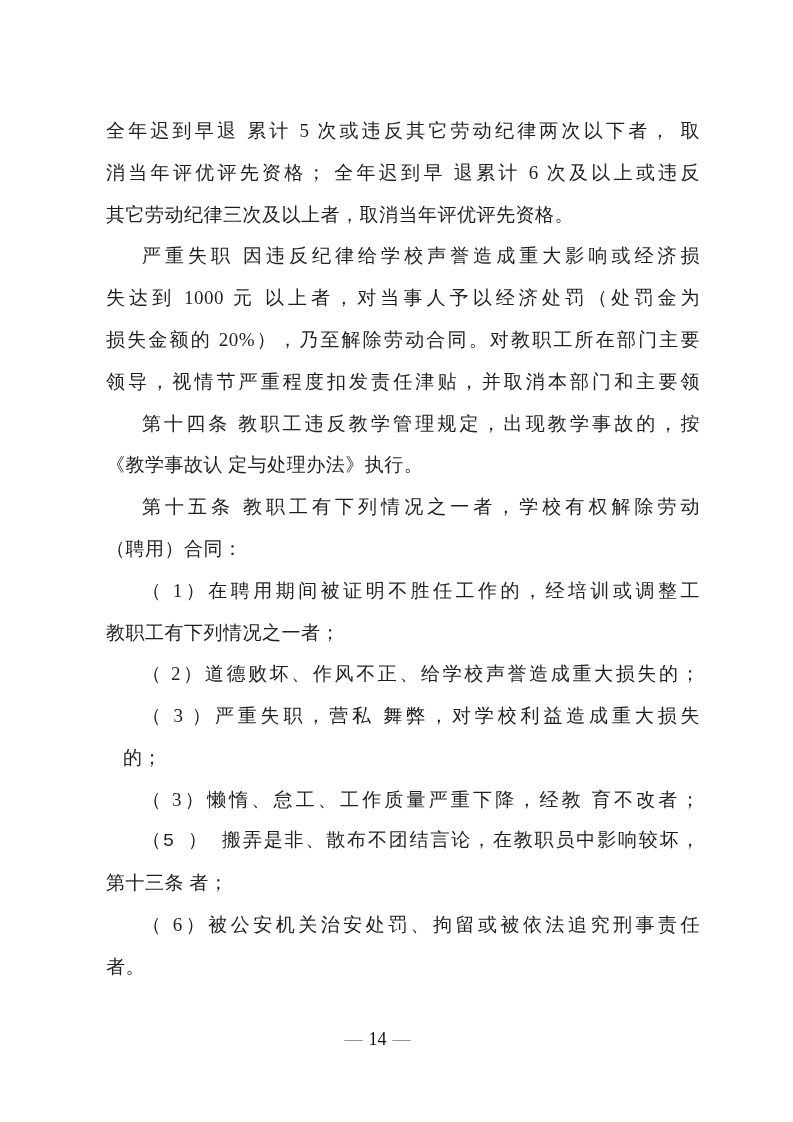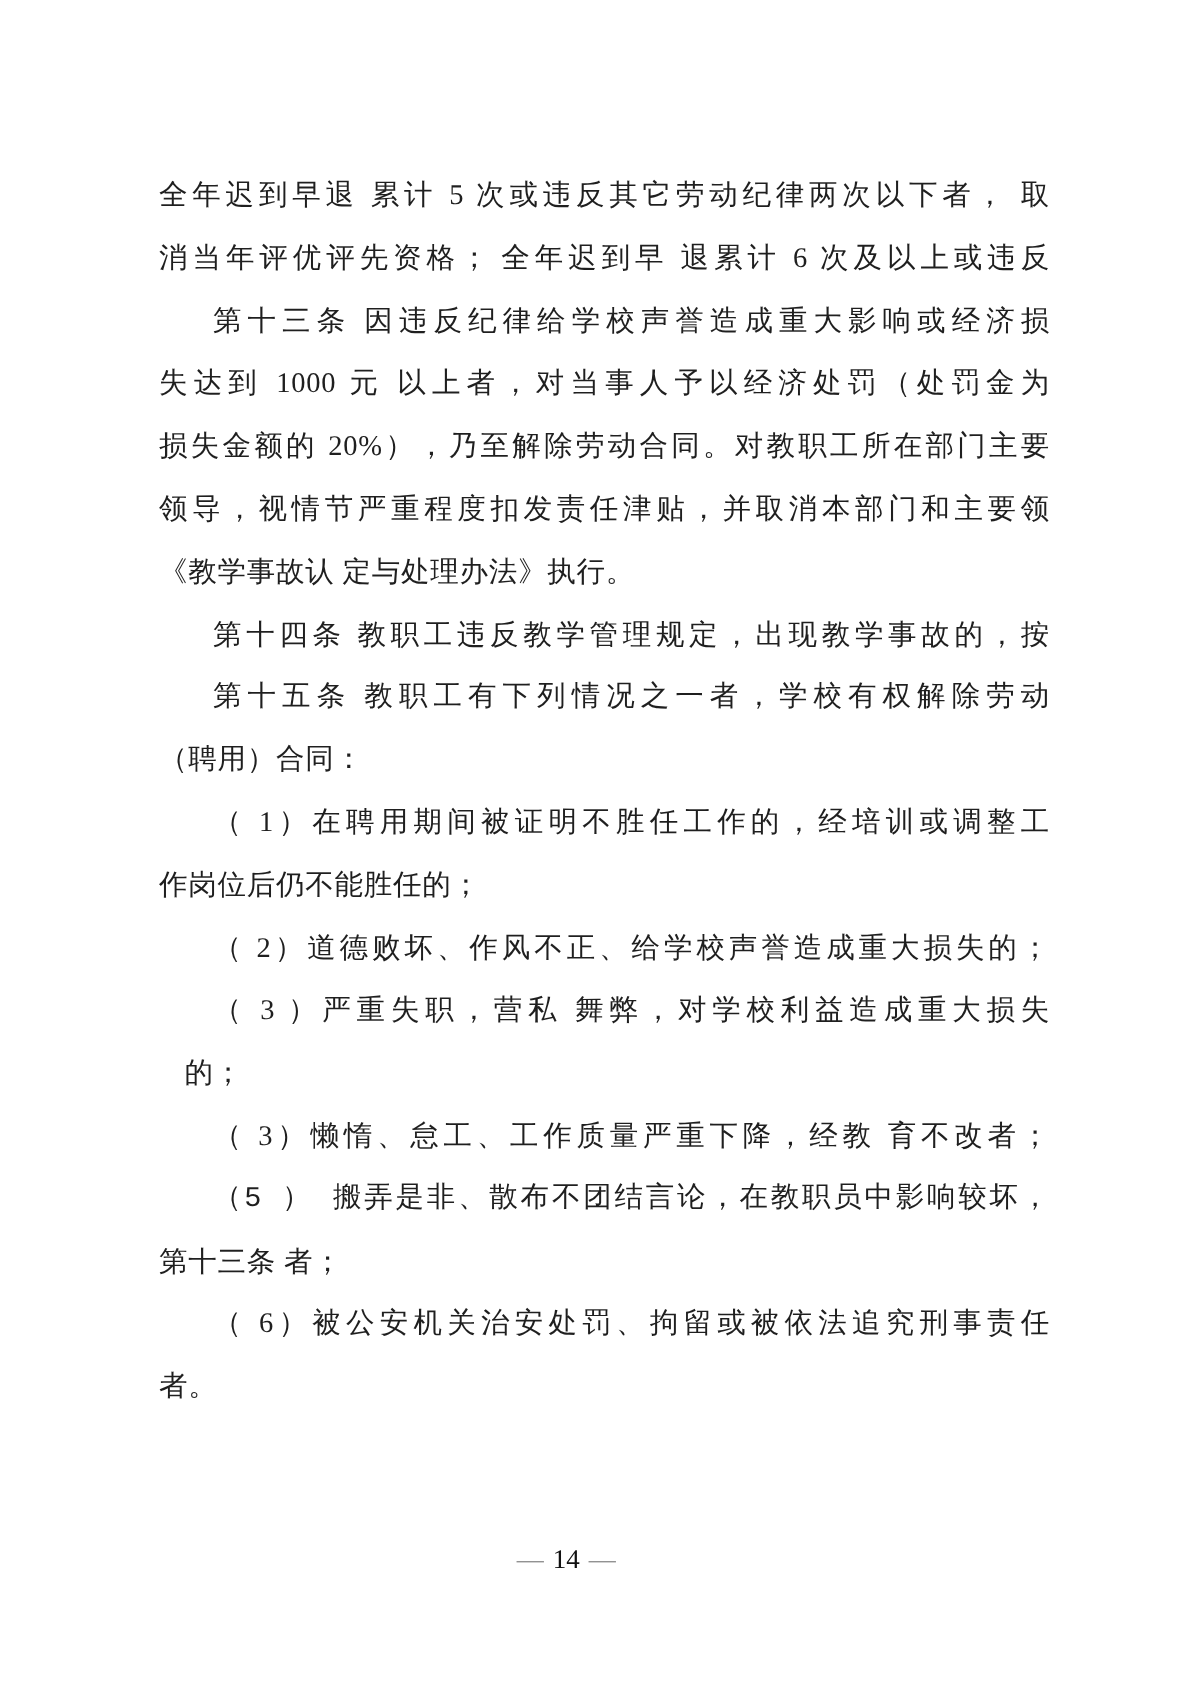--- a/index.html
+++ b/index.html
@@ -54,30 +54,31 @@
   }
 </style>
 </head>
 <body>
 
 <div class="page">
 
   <div class="textblock" id="textblock">
       <div class="line j">全年迟到早退 累计 5 次或违反其它劳动纪律两次以下者， 取</div>
       <div class="line j">消当年评优评先资格； 全年迟到早 退累计 6 次及以上或违反</div>
-      <div class="line j" style="padding-left: 36px;">第十三条 因违反纪律给学校声誉造成重大影响或经济损</div>
+      <div class="line">其它劳动纪律三次及以上者，取消当年评优评先资格。</div>
+      <div class="line j" style="padding-left: 36px;">严重失职 因违反纪律给学校声誉造成重大影响或经济损</div>
       <div class="line j">失达到 1000 元 以上者，对当事人予以经济处罚（处罚金为</div>
       <div class="line j">损失金额的 20%），乃至解除劳动合同。对教职工所在部门主要</div>
       <div class="line j">领导，视情节严重程度扣发责任津贴，并取消本部门和主要领</div>
+      <div class="line j" style="padding-left: 36px;">第十四条 教职工违反教学管理规定，出现教学事故的，按</div>
       <div class="line">《教学事故认 定与处理办法》执行。</div>
-      <div class="line j" style="padding-left: 36px;">第十四条 教职工违反教学管理规定，出现教学事故的，按</div>
       <div class="line j" style="padding-left: 36px;">第十五条 教职工有下列情况之一者，学校有权解除劳动</div>
       <div class="line">（聘用）合同：</div>
       <div class="line j" style="padding-left: 36px;">（ 1）在聘用期间被证明不胜任工作的，经培训或调整工</div>
-      <div class="line">作岗位后仍不能胜任的；</div>
+      <div class="line">教职工有下列情况之一者；</div>
       <div class="line j" style="padding-left: 36px;">（ 2）道德败坏、作风不正、给学校声誉造成重大损失的；</div>
       <div class="line j" style="padding-left: 36px;">（ 3 ）严重失职，营私 舞弊，对学校利益造成重大损失</div>
       <div class="line" style="padding-left: 17px;">的；</div>
       <div class="line j" style="padding-left: 36px;">（ 3）懒惰、怠工、工作质量严重下降，经教 育不改者；</div>
       <div class="line j" style="padding-left: 36px; font-family: Liberation Mono, monospace;">（5 ） 搬弄是非、散布不团结言论，在教职员中影响较坏，</div>
       <div class="line">第十三条 者；</div>
       <div class="line j" style="padding-left: 36px;">（ 6）被公安机关治安处罚、拘留或被依法追究刑事责任</div>
       <div class="line">者。</div>
     </div>
 

